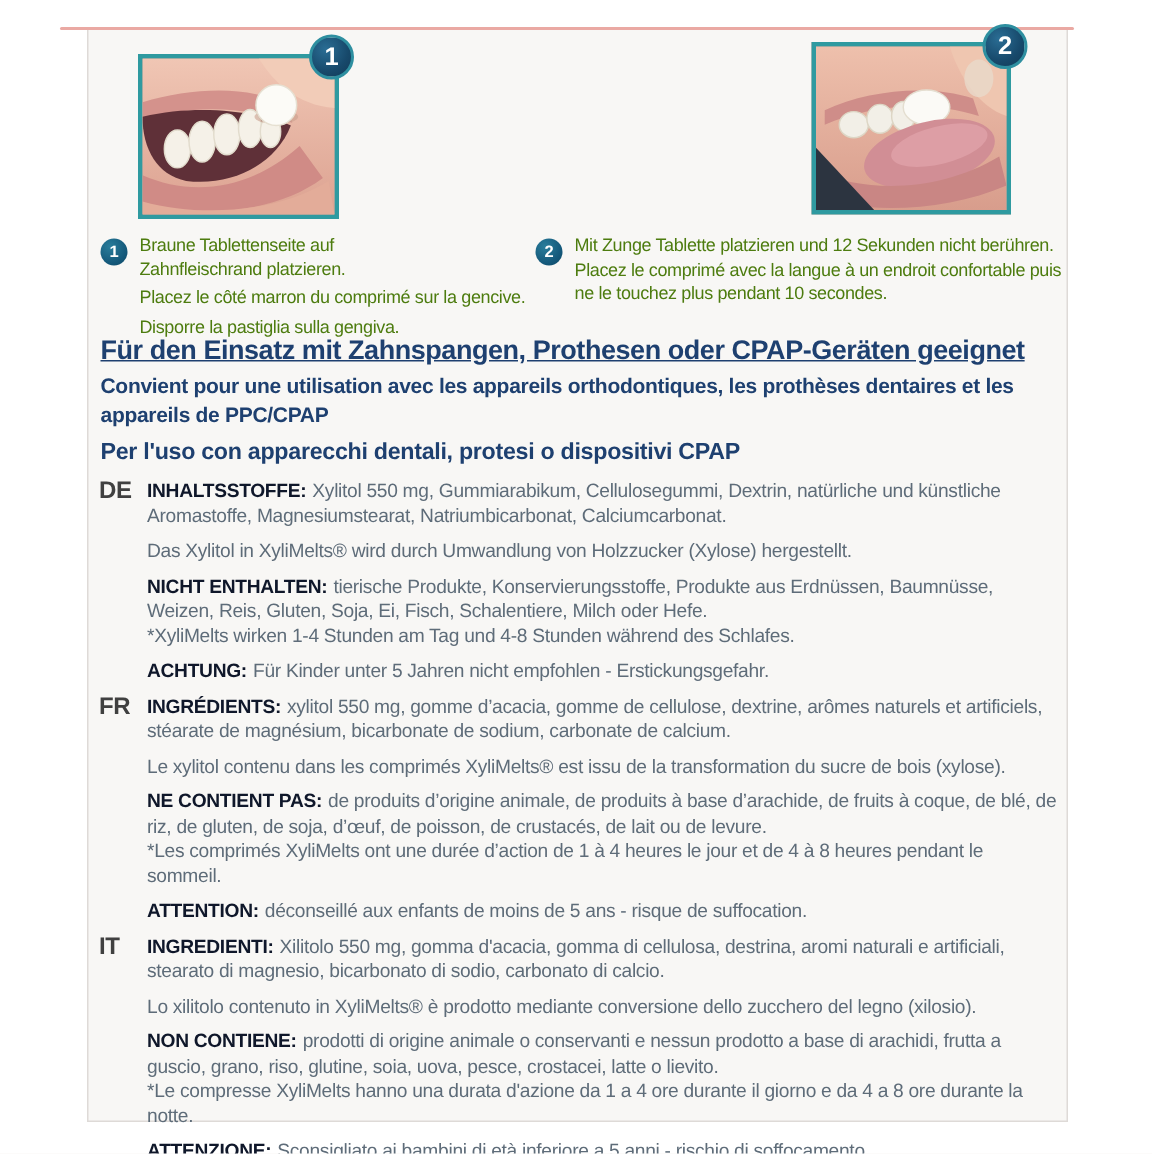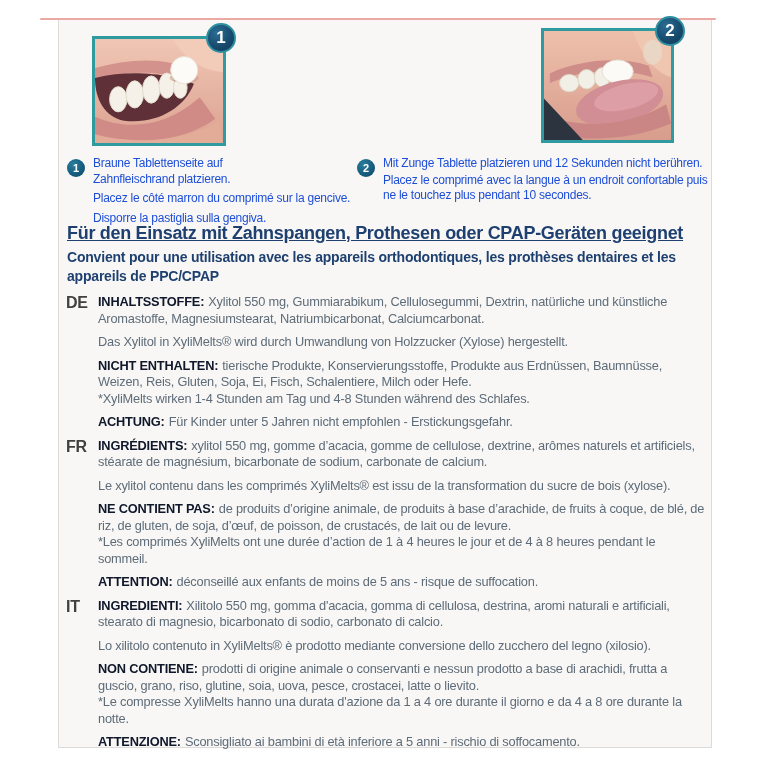--- a/index.html
+++ b/index.html
@@ -44,21 +44,21 @@
     flex:0 0 auto;width:18px;height:18px;border-radius:50%;
     background:radial-gradient(circle at 35% 30%, #2a7d9b 0%, #14587a 65%, #0f4763 100%);
     color:#fff;font-weight:bold;font-size:11px;line-height:18px;text-align:center;
     margin:3px 8px 0 4px;
   }
   .step-2 .badge-small{margin-left:0;}
   .step-text{min-width:0;}
   .step-1 .step-text{width:264px;}
   .step-2 .step-text{width:336px;}
   .step-item{
-    color:#1d4ed8;font-size:12px;line-height:15.5px;letter-spacing:-0.25px;
+    color:#4d7c0f;font-size:12px;line-height:15.5px;letter-spacing:-0.25px;
     white-space:pre-line;margin-bottom:4px;
   }
   .step-2 .step-item{margin-bottom:1px;}
   
   .headline{margin:6px 6px 8px 8px;color:#1e4070;}
   .headline .h-de{font-size:18px;font-weight:bold;letter-spacing:-0.3px;line-height:22px;text-decoration:underline;}
   .headline .h-fr{font-size:14px;font-weight:bold;letter-spacing:-0.2px;line-height:19px;margin-top:4px;width:644px;}
   .headline .h-it{font-size:15.5px;font-weight:bold;letter-spacing:-0.2px;line-height:19px;margin-top:6px;}
   
   .section{position:relative;padding-left:39px;padding-right:6px;}
@@ -154,20 +154,21 @@
           <div class="step-item">Mit Zunge Tablette platzieren und 12 Sekunden nicht berühren.</div>
           <div class="step-item">Placez le comprimé avec la langue à un endroit confortable puis ne le touchez plus pendant 10 secondes.</div>
         </div>
       </div>
     </div>
   </div>
 
   <div class="headline">
     <div class="h-de">Für den Einsatz mit Zahnspangen, Prothesen oder CPAP-Geräten geeignet</div>
     <div class="h-fr">Convient pour une utilisation avec les appareils orthodontiques, les prothèses dentaires et les appareils de PPC/CPAP</div>
+    <div class="h-it">Per l'uso con apparecchi dentali, protesi o dispositivi CPAP</div>
   </div>
 
   <div class="section">
     <div class="lang-code">DE</div>
     <p><span class="lbl">INHALTSSTOFFE:</span><span class="txt">Xylitol 550 mg, Gummiarabikum, Cellulosegummi, Dextrin, natürliche und künstliche Aromastoffe, Magnesiumstearat, Natriumbicarbonat, Calciumcarbonat.</span></p>
     <p><span class="lbl"></span><span class="txt">Das Xylitol in XyliMelts® wird durch Umwandlung von Holzzucker (Xylose) hergestellt.</span></p>
     <p><span class="lbl">NICHT ENTHALTEN:</span><span class="txt">tierische Produkte, Konservierungsstoffe, Produkte aus Erdnüssen, Baumnüsse, Weizen, Reis, Gluten, Soja, Ei, Fisch, Schalentiere, Milch oder Hefe.
 *XyliMelts wirken 1-4 Stunden am Tag und 4-8 Stunden während des Schlafes.</span></p>
     <p><span class="lbl">ACHTUNG:</span><span class="txt">Für Kinder unter 5 Jahren nicht empfohlen - Erstickungsgefahr.</span></p>
   </div>

